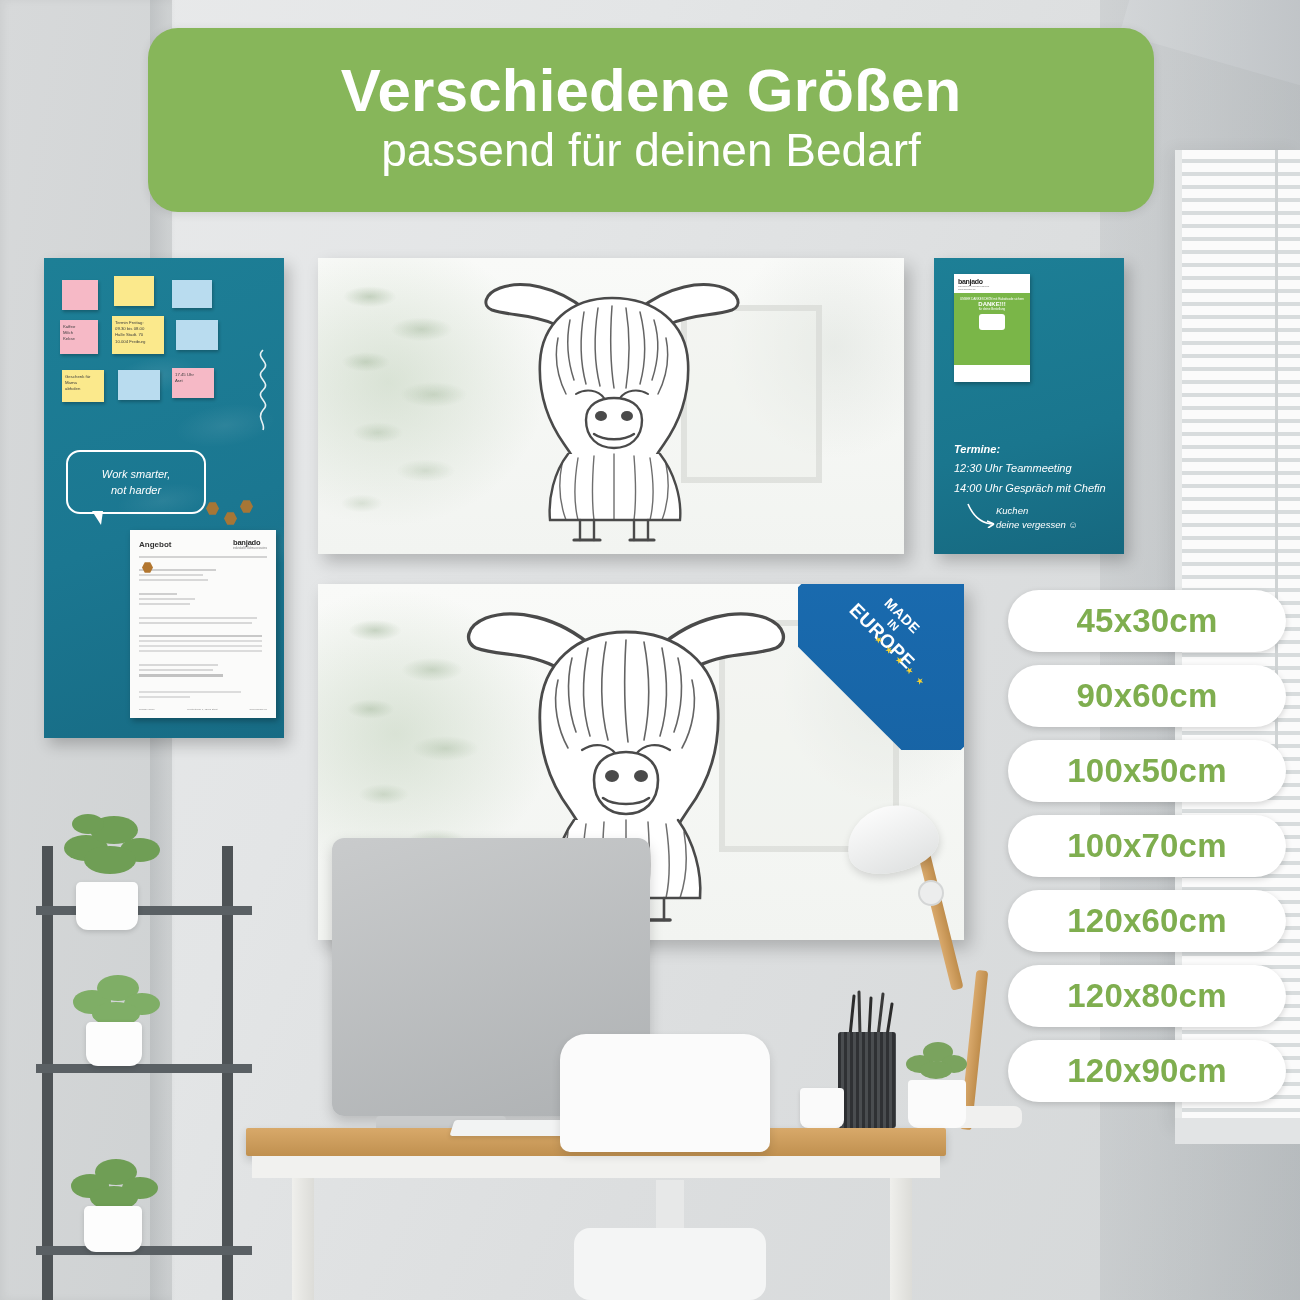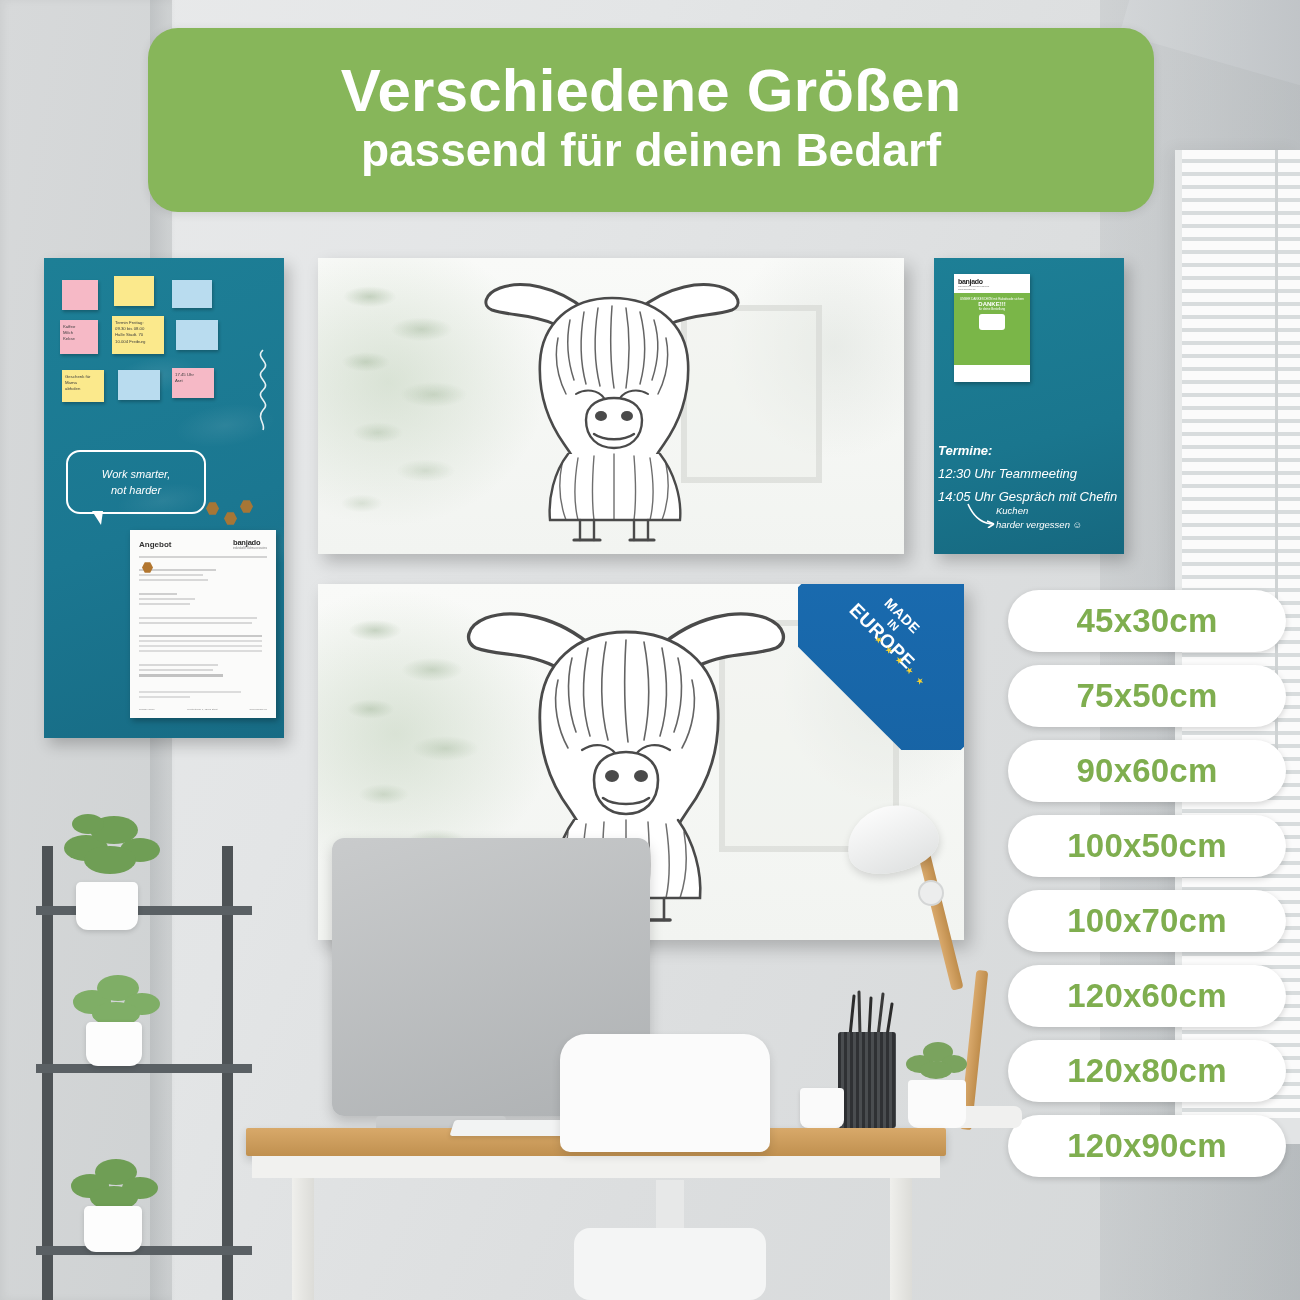--- a/index.html
+++ b/index.html
@@ -100,21 +100,21 @@
   .banner-line1 {
     color: #ffffff;
     font-size: 60px;
     font-weight: bold;
     letter-spacing: .2px;
     line-height: 1.04;
   }
   .banner-line2 {
     color: #ffffff;
     font-size: 46px;
-    font-weight: bold;
+    font-weight: normal;
     line-height: 1.25;
   }
 
   
   .memo-board {
     position: absolute;
     left: 44px; top: 258px;
     width: 240px; height: 480px;
     background: linear-gradient(160deg, #1d7f96 0%, #1b7791 55%, #176b84 100%);
     box-shadow: 5px 7px 14px rgba(0,0,0,0.22);
@@ -339,23 +339,23 @@
   .flyer-green .big { font-size: 6px; font-weight: bold; display:block; text-align:center; color: #fff; }
   .flyer-green .mid { font-size: 3px; display:block; text-align:center; }
   .flyer-badge {
     width: 26px; height: 16px;
     background: #ffffff;
     border-radius: 3px;
     margin: 3px auto 0 auto;
   }
   .appt-text {
     position: absolute;
-    left: 4px; top: 182px;
+    left: 20px; top: 182px;
     color: #ffffff;
-    font-size: 13px;
+    font-size: 11px;
     line-height: 1.75;
     font-style: italic;
   }
   .appt-text .hd { font-weight: bold; font-style: italic; }
   .appt-note {
     position: absolute;
     left: 62px; top: 246px;
     color: #ffffff;
     font-size: 9.5px;
     line-height: 1.5;
@@ -801,37 +801,36 @@
 mit Rabattcode sichern</span>
         <span class="big">DANKE!!!</span>
         <span class="mid">für deine Bestellung</span>
         <div class="flyer-badge"></div>
       </div>
     </div>
 
     <div class="appt-text">
       <div class="hd">Termine:</div>
       <div>12:30 Uhr Teammeeting</div>
-      <div>14:05 Uhr Gespräch mit Chefin</div>
+      <div>14:00 Uhr Gespräch mit Chefin</div>
     </div>
 
     <svg class="appt-arrow" viewBox="0 0 30 26">
       <path d="M2 2 C8 16 18 22 28 22" fill="none" stroke="#ffffff" stroke-width="1.6"></path>
       <path d="M28 22 L21 19 M28 22 L22 26" fill="none" stroke="#ffffff" stroke-width="1.6"></path>
     </svg>
 
     <div class="appt-note">
       <div>Kuchen</div>
-      <div>harder vergessen ☺</div>
+      <div>deine vergessen ☺</div>
     </div>
   </div>
 
   <div class="sizes">
     <div class="size-pill">45x30cm</div>
-    <div class="size-pill">75x50cm</div>
     <div class="size-pill">90x60cm</div>
     <div class="size-pill">100x50cm</div>
     <div class="size-pill">100x70cm</div>
     <div class="size-pill">120x60cm</div>
     <div class="size-pill">120x80cm</div>
     <div class="size-pill">120x90cm</div>
   </div>
 
   <div class="lamp-arm1"></div>
   <div class="lamp-arm2"></div>

